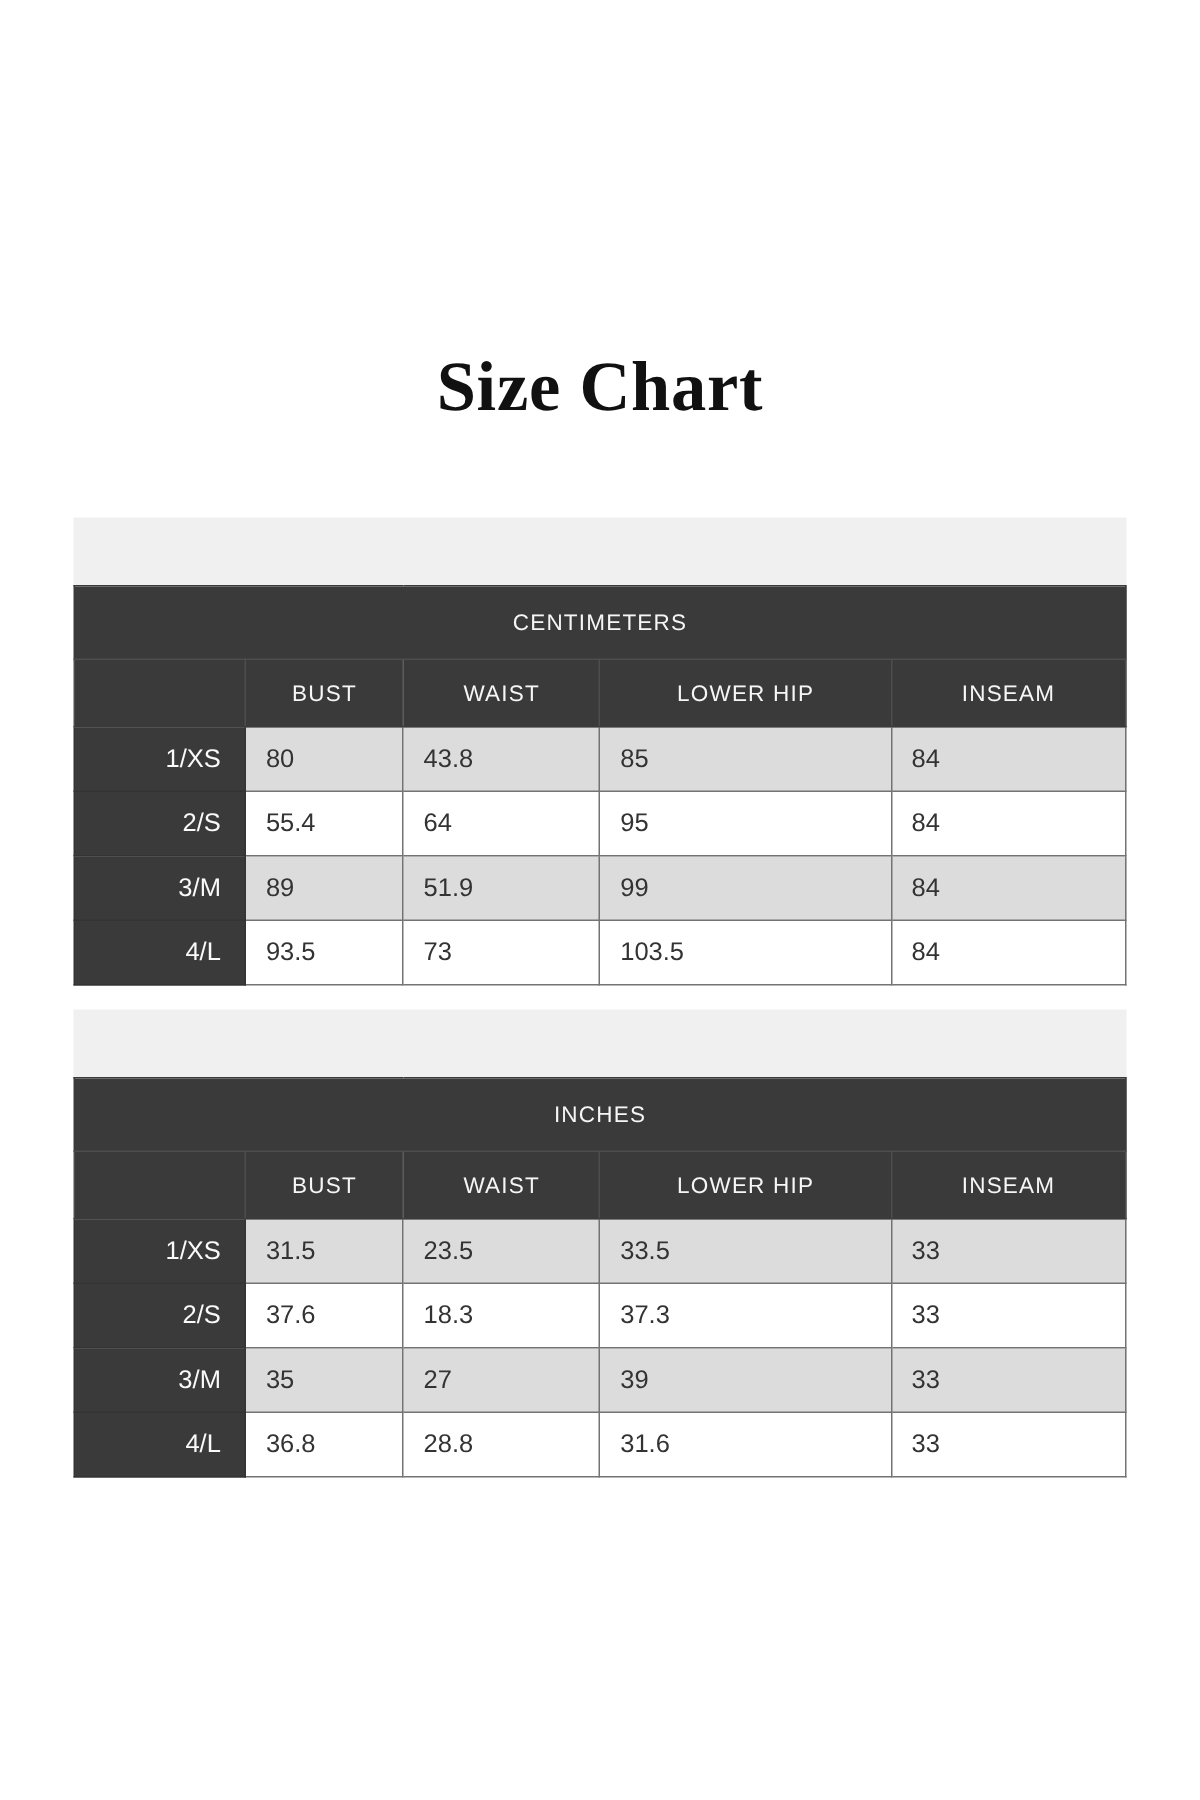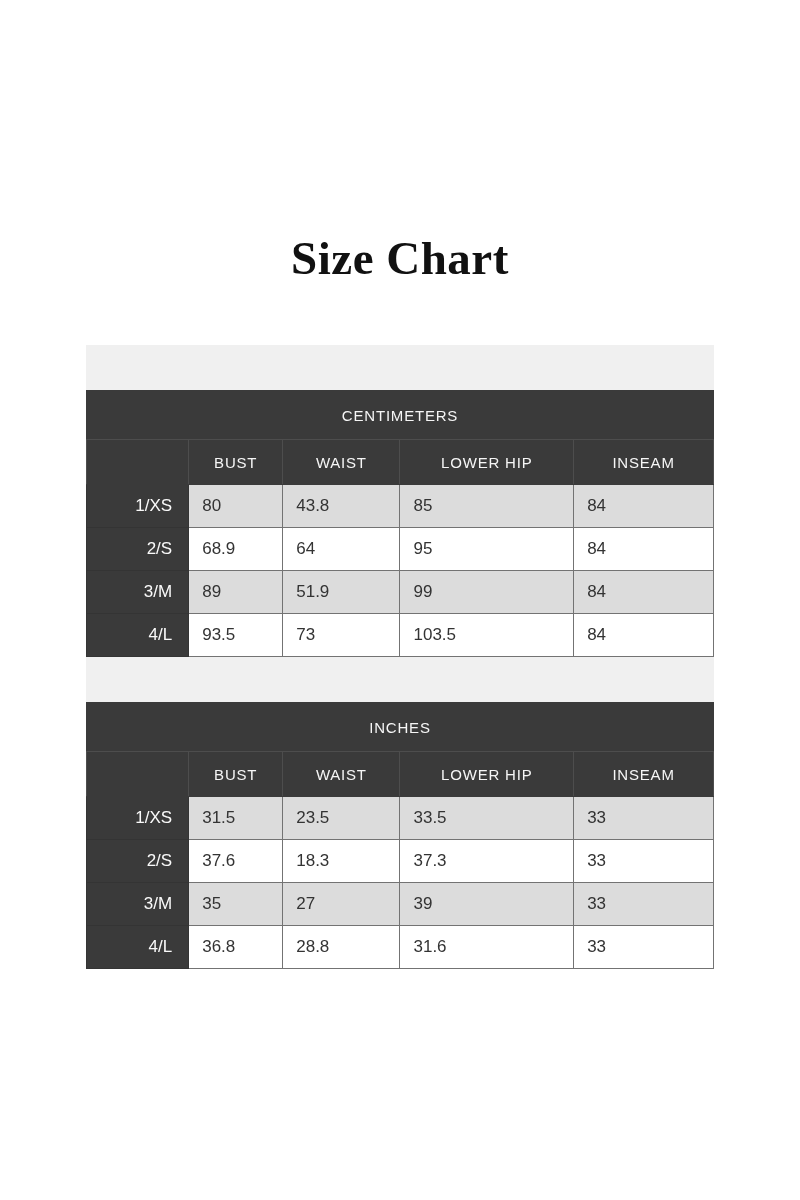--- a/index.html
+++ b/index.html
@@ -14,25 +14,25 @@
     font-family: "Liberation Serif", serif;
     font-weight: 700;
     font-size: 47px;
     line-height: 60px;
     letter-spacing: 0.5px;
     color: #111111;
     text-align: center;
     margin: 228px 0 0 0;
   }
   .chart-section {
-    width: 628px;
+    width: 702px;
     margin: 57px auto 0 auto;
   }
   .chart-section.second {
-    margin-top: 0;
+    margin-top: 16px;
   }
   .band {
     height: 45px;
     background: #f0f0f0;
   }
   table.size-table {
     width: 100%;
     border-collapse: collapse;
     table-layout: fixed;
   }
@@ -112,21 +112,21 @@
     <tbody>
       <tr class="data-row">
         <td class="size-label">1/XS</td>
         <td class="val">80</td>
         <td class="val">43.8</td>
         <td class="val">85</td>
         <td class="val">84</td>
       </tr>
       <tr class="data-row">
         <td class="size-label">2/S</td>
-        <td class="val">68.9</td>
+        <td class="val">55.4</td>
         <td class="val">64</td>
         <td class="val">95</td>
         <td class="val">84</td>
       </tr>
       <tr class="data-row">
         <td class="size-label">3/M</td>
         <td class="val">89</td>
         <td class="val">51.9</td>
         <td class="val">99</td>
         <td class="val">84</td>

